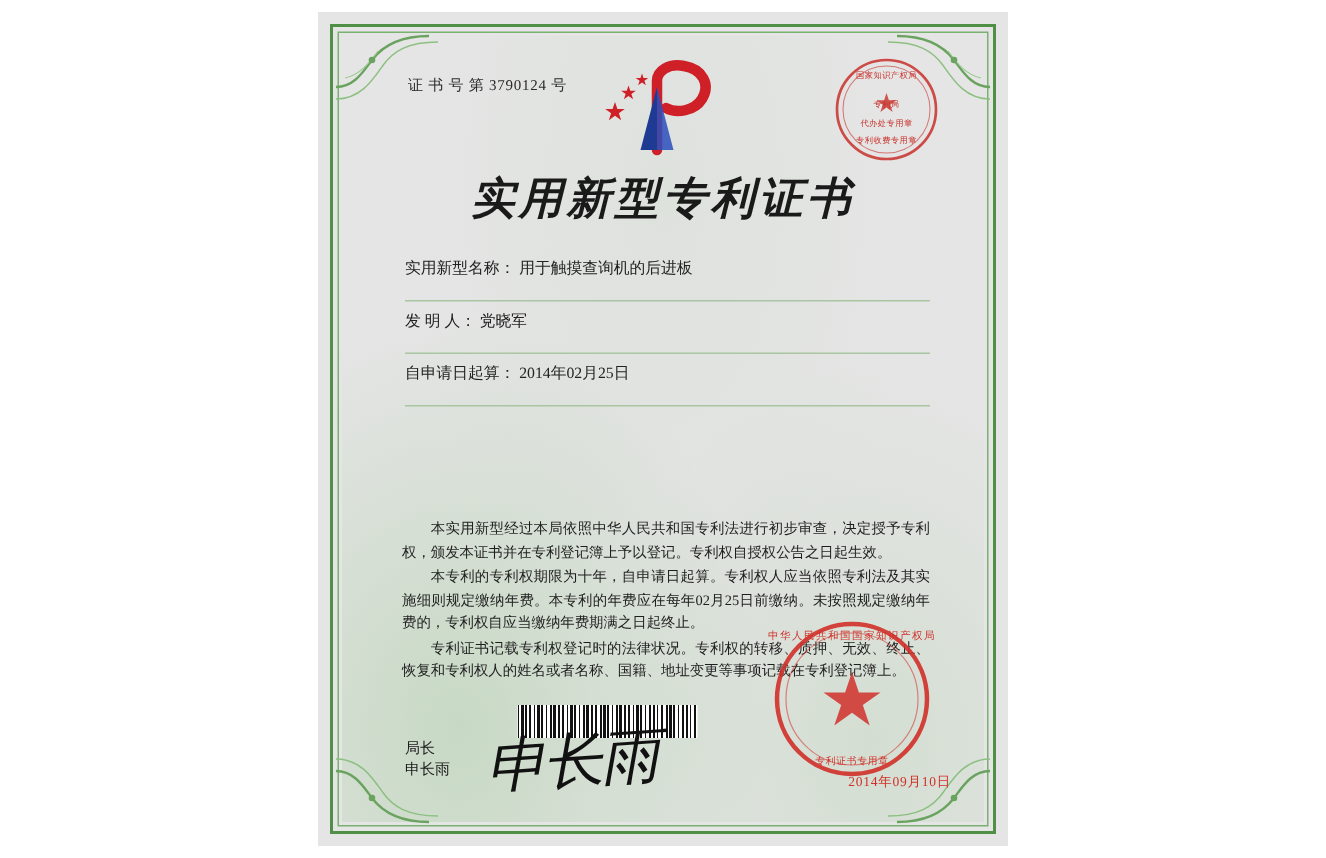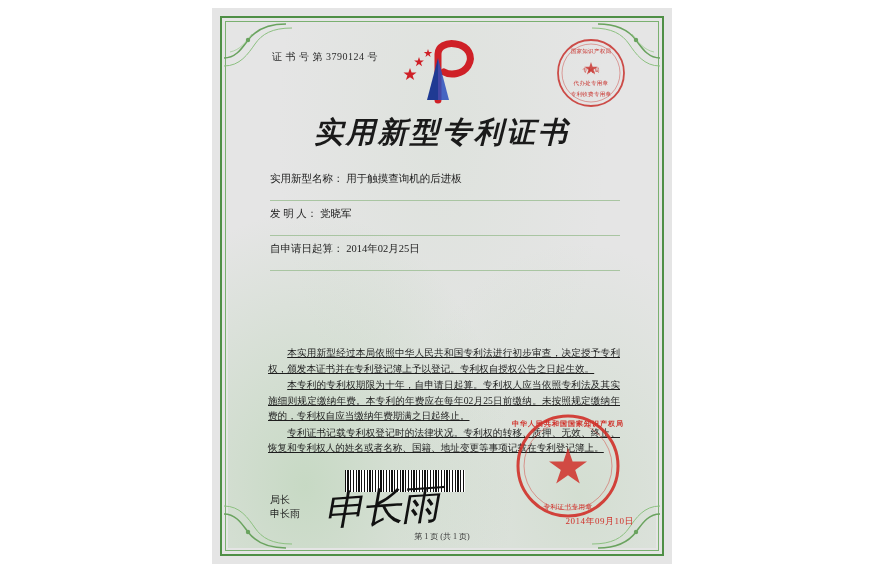--- a/index.html
+++ b/index.html
@@ -142,21 +142,20 @@
   
   .body-text {
     position: absolute;
     left: 56px;
     top: 337px;
     width: 352px;
     font-size: 9.6px;
     line-height: 1.62;
     color: #1e1e1e;
     text-align: justify;
-    text-decoration: underline;
   }
   .body-text p {
     margin: 0 0 1px 0;
     text-indent: 2em;
   }
 
   
   .barcode {
     position: absolute;
     left: 133px;
@@ -198,21 +197,20 @@
     height: 112px;
   }
   .stamp-main .ring-text {
     position: absolute;
     left: 0; right: 0;
     top: 9px;
     text-align: center;
     font-size: 7px;
     color: #d03029;
     letter-spacing: 1px;
-    font-weight: bold;
   }
   .stamp-main .bottom-text {
     position: absolute;
     left: 0; right: 0;
     bottom: 10px;
     text-align: center;
     font-size: 6.5px;
     color: #d03029;
     letter-spacing: 0.5px;
   }
@@ -343,15 +341,14 @@
         <circle cx="56" cy="56" r="50" fill="none" stroke="#d03029" stroke-width="3" opacity="0.9"></circle>
         <circle cx="56" cy="56" r="44" fill="none" stroke="#d03029" stroke-width="0.8" opacity="0.55"></circle>
         <polygon points="56,38 60.6,51.6 75,51.6 63.2,60 67.8,73.6 56,65.2 44.2,73.6 48.8,60 37,51.6 51.4,51.6" fill="#d03029" opacity="0.85"></polygon>
       </svg>
       <div class="ring-text">中华人民共和国国家知识产权局</div>
       <div class="bottom-text">专利证书专用章</div>
     </div>
 
     <div class="stamp-date">2014年09月10日</div>
 
-    <div class="page-footer">第 1 页 (共 1 页)</div>
   </div>
 </div>
 
 </body></html>

